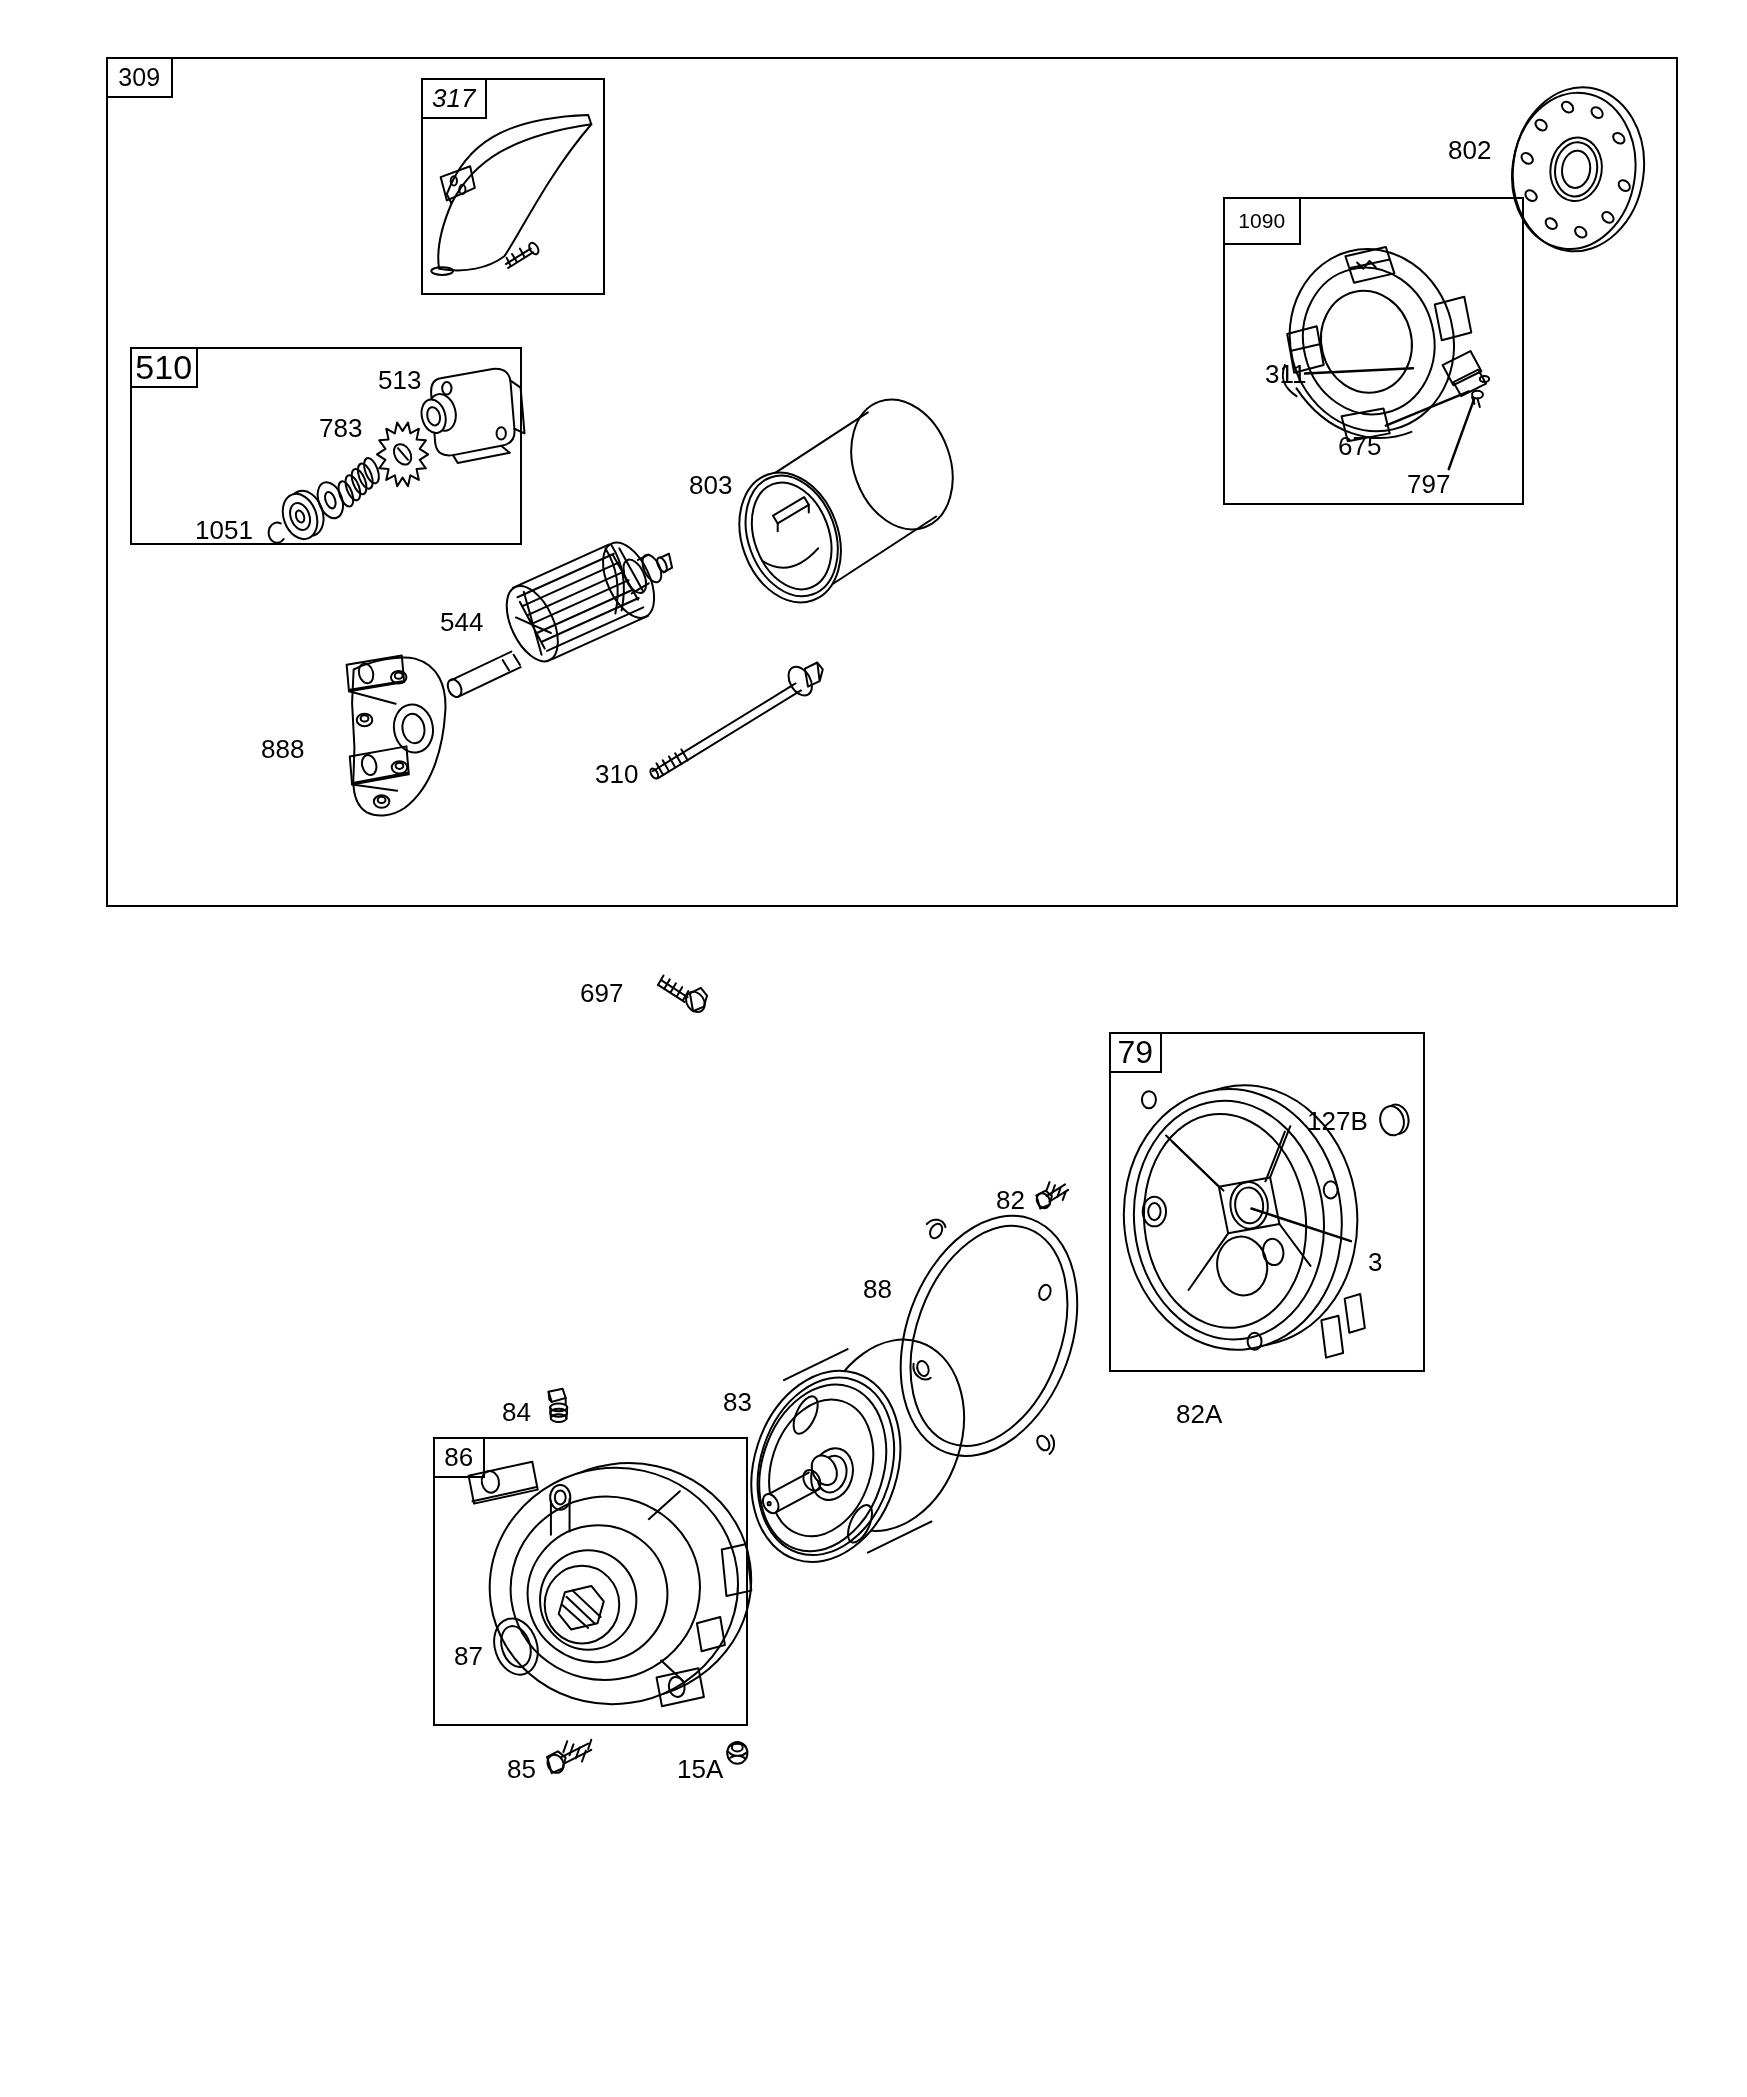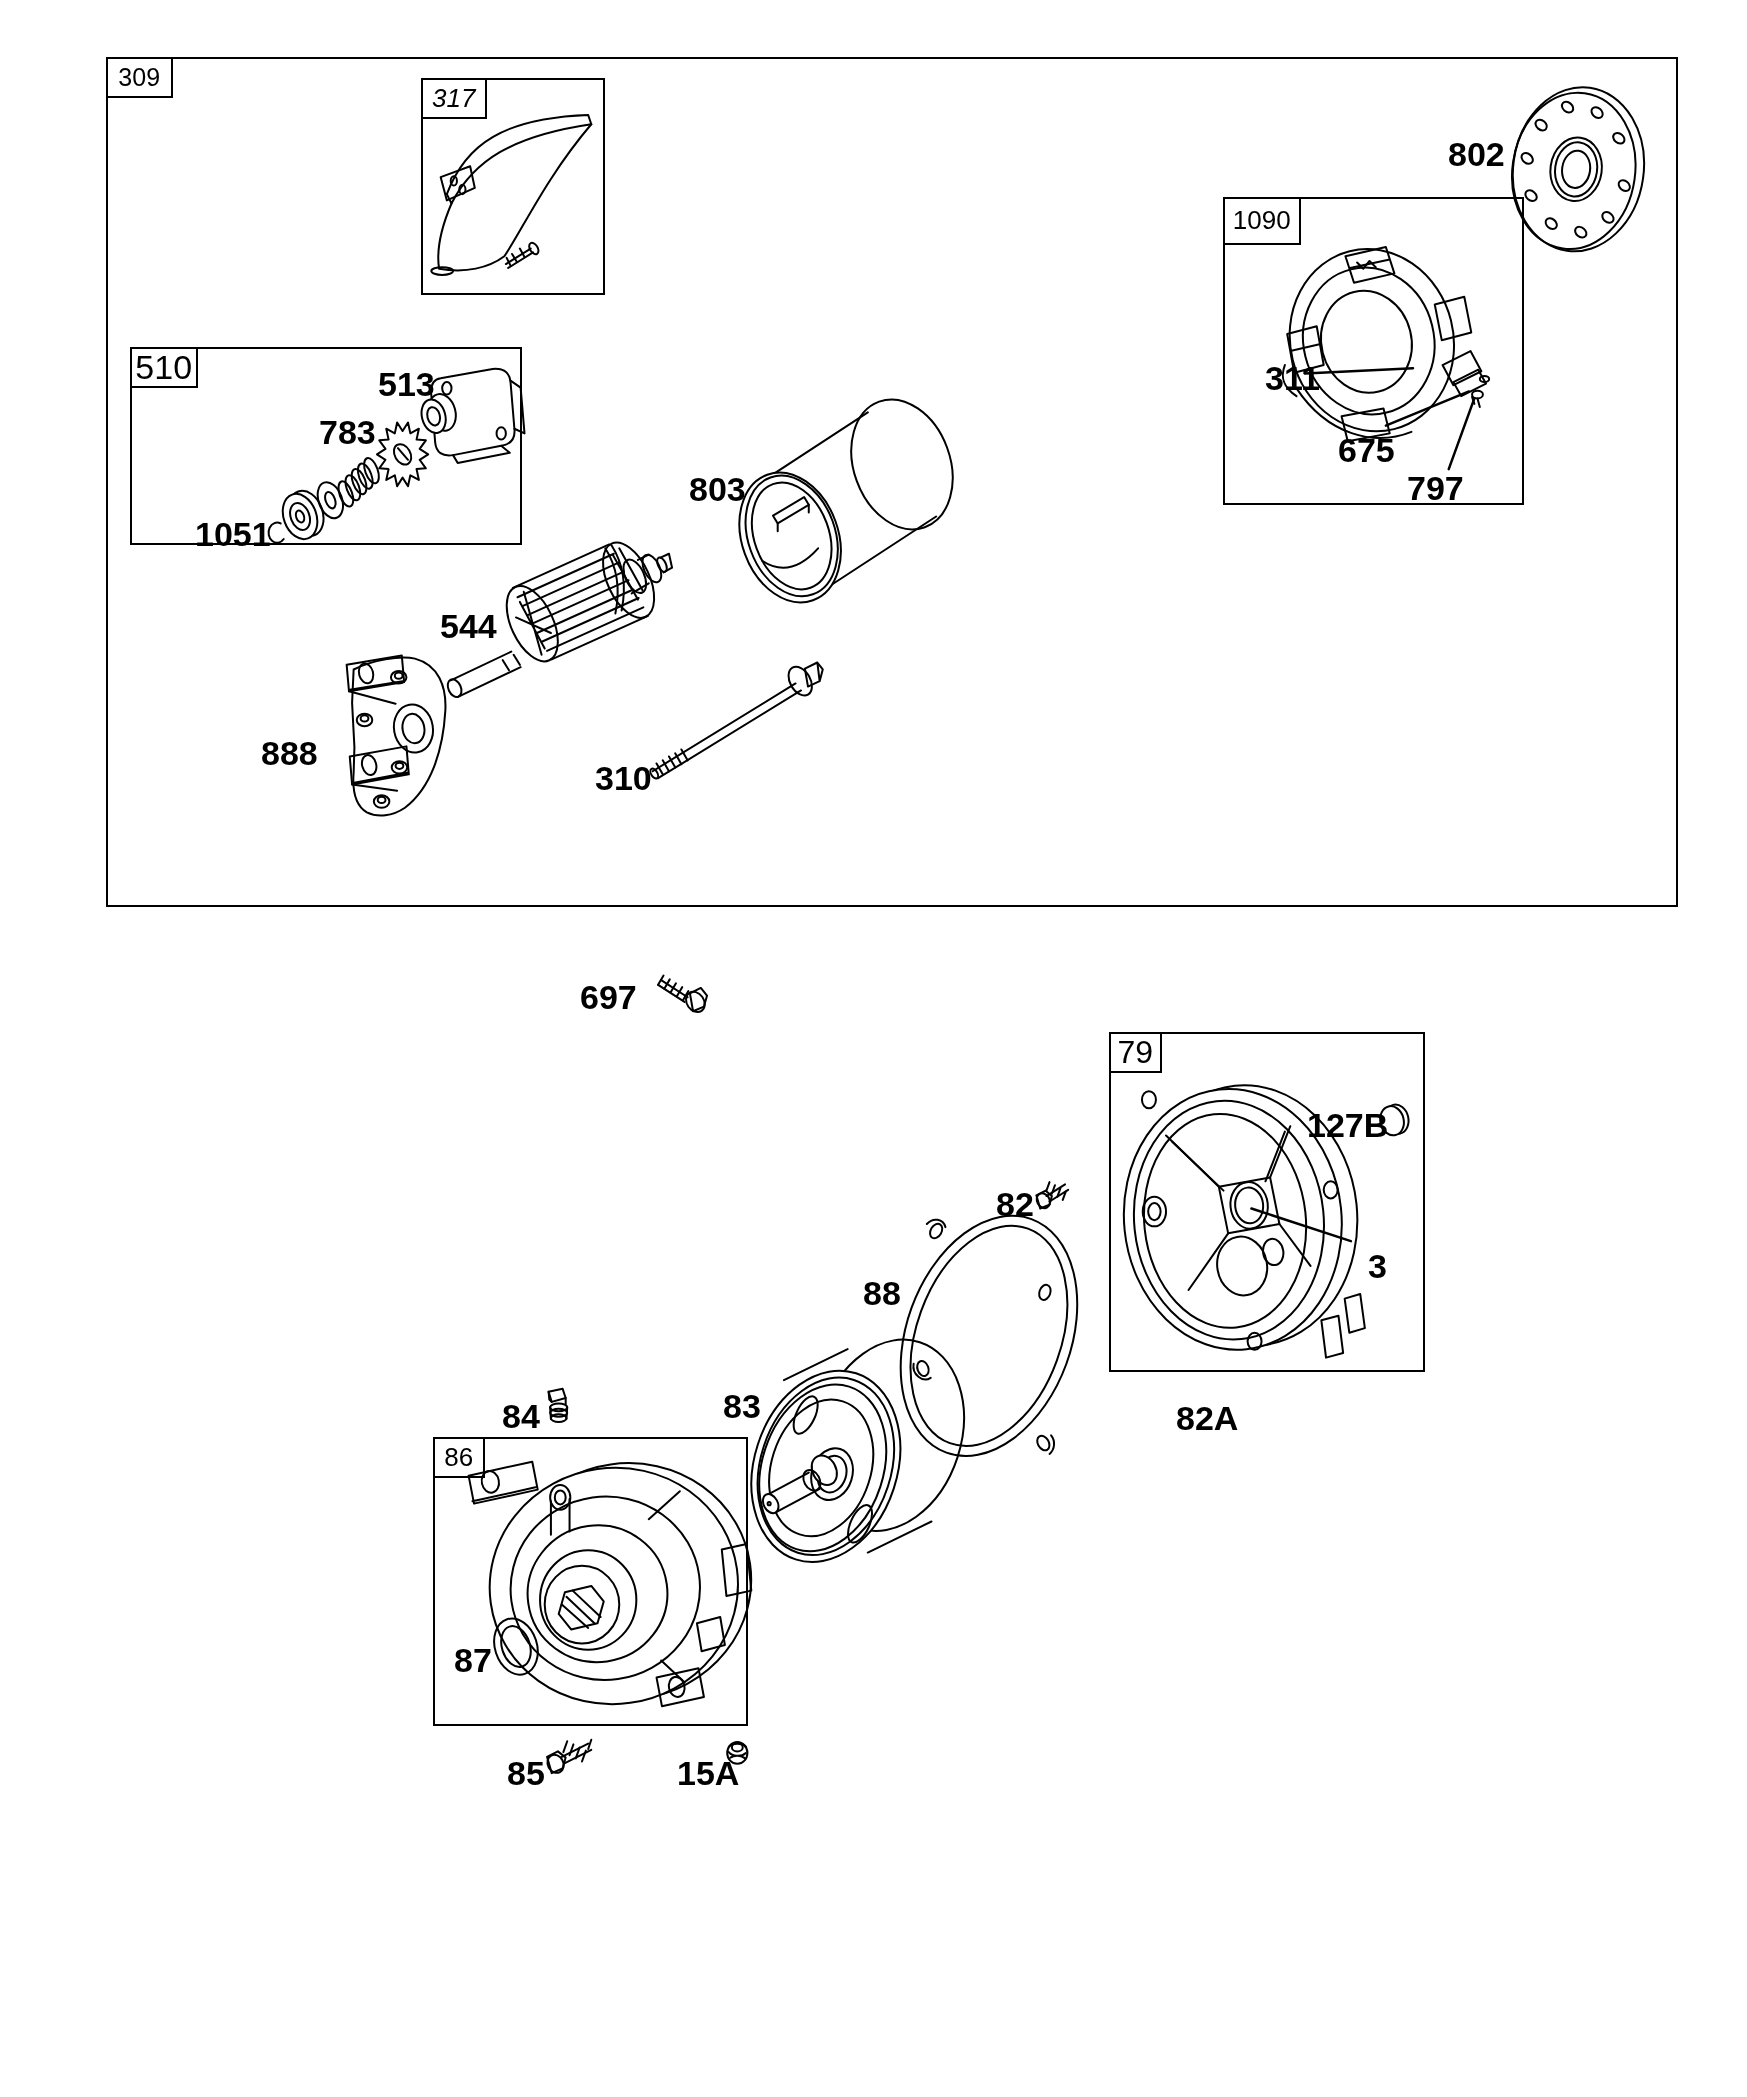--- a/index.html
+++ b/index.html
@@ -9,22 +9,22 @@
   }
   .group-box{
     position:absolute;border:2.3px solid #000;background:transparent;z-index:1;
   }
   .box-tab{
     position:absolute;top:-2.3px;left:-2.3px;border:2.3px solid #000;background:#fff;
     display:flex;align-items:center;justify-content:center;
     font-family:"Liberation Sans",sans-serif;z-index:2;
   }
   .callout{
-    position:absolute;font-size:34px;line-height:1;white-space:nowrap;
-    font-family:"Liberation Sans",sans-serif;color:#000;z-index:5;font-weight:bold;
+    position:absolute;font-size:26px;line-height:1;white-space:nowrap;
+    font-family:"Liberation Sans",sans-serif;color:#000;z-index:5;
   }
   .notice{
     position:absolute;left:604px;top:339px;
     font-family:"Liberation Serif",serif;font-weight:bold;font-size:38px;
     letter-spacing:0.4px;white-space:nowrap;z-index:5;
   }
   svg.art{position:absolute;left:0;top:0;z-index:3;}
   svg.art *{vector-effect:non-scaling-stroke;}
 </style>
 </head>
@@ -36,21 +36,21 @@
       <div class="group-box" style="left: 99px; top: 57px; width: 1568px; height: 846px;">
         <div class="box-tab" style="width: 63px; height: 37px; font-size: 25px;">309</div>
       </div>
       <div class="group-box" style="left: 414px; top: 78px; width: 180px; height: 213px; font-style: italic;">
         <div class="box-tab" style="width: 62px; height: 37px; font-size: 26px;">317</div>
       </div>
       <div class="group-box" style="left: 123px; top: 347px; width: 388px; height: 194px;">
         <div class="box-tab" style="width: 64px; height: 37px; font-size: 34px;">510</div>
       </div>
       <div class="group-box" style="left: 1216px; top: 197px; width: 297px; height: 304px;">
-        <div class="box-tab" style="width: 74px; height: 44px; font-size: 26px;">1090</div>
+        <div class="box-tab" style="width: 74px; height: 44px; font-size: 21px;">1090</div>
       </div>
       <div class="group-box" style="left: 1102px; top: 1032px; width: 312px; height: 336px;">
         <div class="box-tab" style="width: 49px; height: 37px; font-size: 32px;">79</div>
       </div>
       <div class="group-box" style="left: 426px; top: 1437px; width: 311px; height: 285px;">
         <div class="box-tab" style="width: 48px; height: 37px; font-size: 26px;">86</div>
       </div>
     </div>
 
   <svg class="art" width="1748" height="2097" viewBox="0 0 2250 2700" fill="none" stroke="#000" stroke-width="2" stroke-linecap="round" stroke-linejoin="round">

